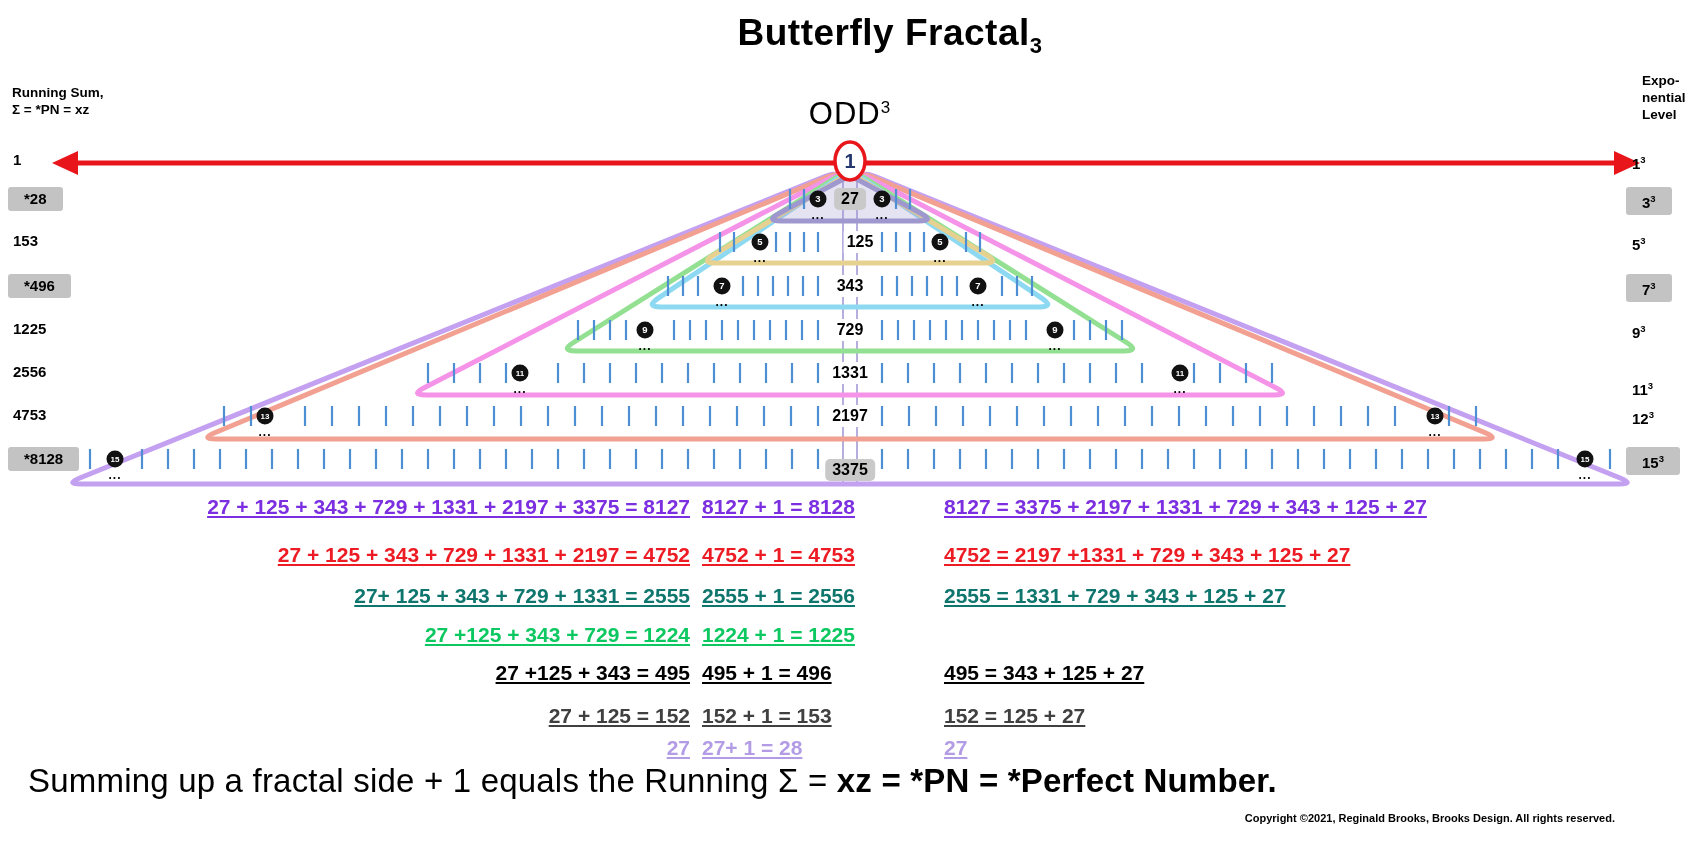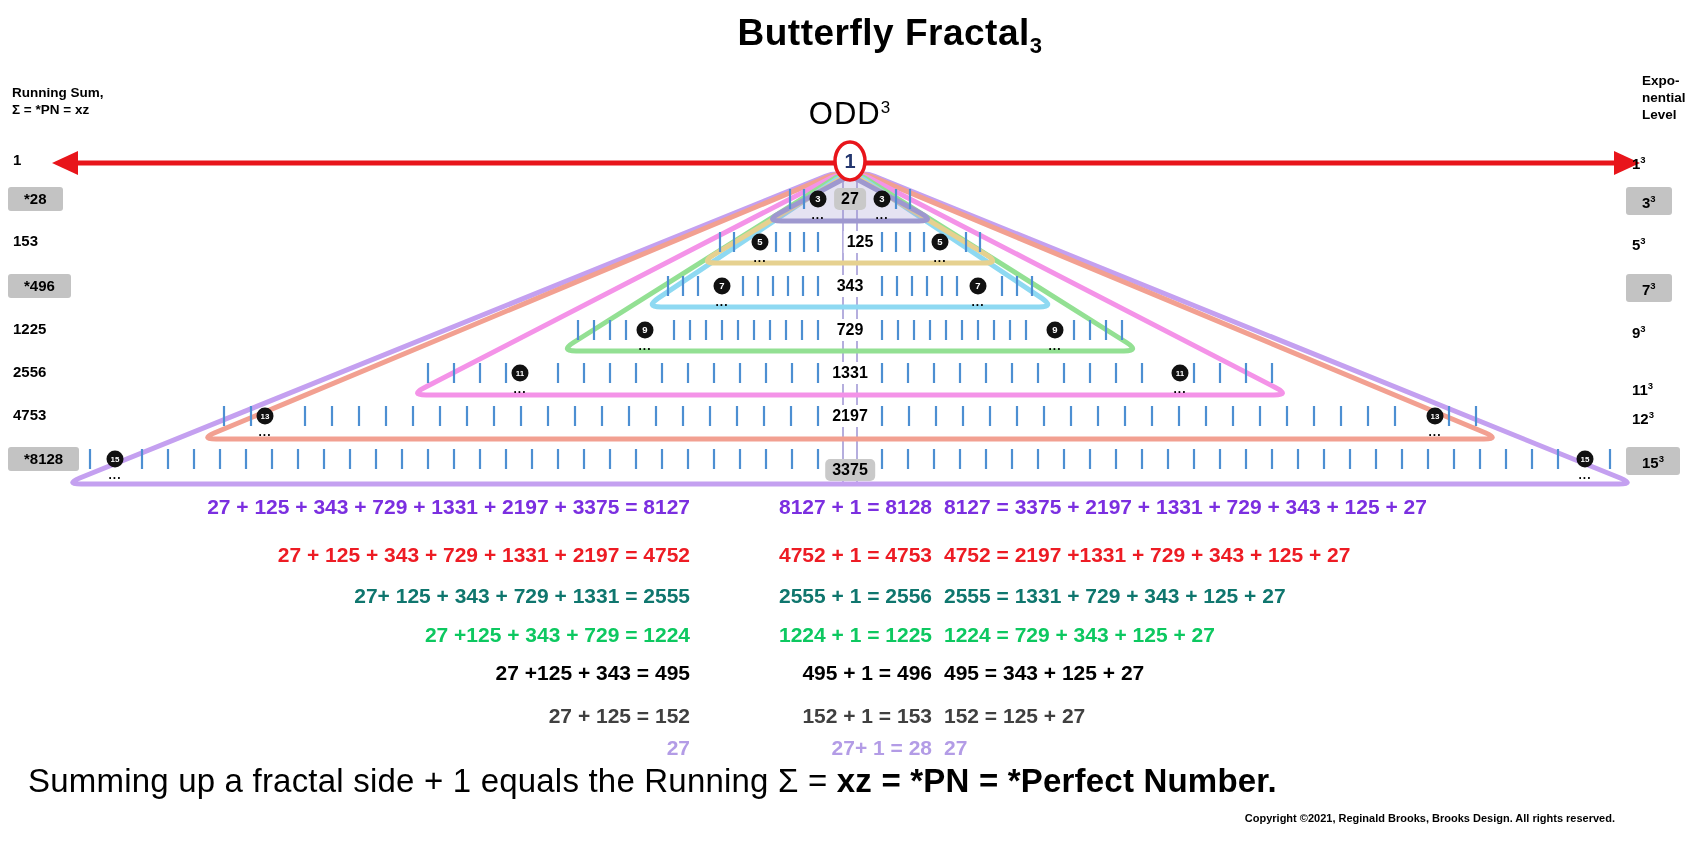--- a/index.html
+++ b/index.html
@@ -16,23 +16,23 @@
   .odd sup{font-size:17px;}
   svg.diagram{position:absolute;left:0;top:0;z-index:1;}
   .lbl{position:absolute;font-size:15px;font-weight:bold;white-space:nowrap;z-index:3;line-height:22px;}
   .pill{background:#c3c3c3;border-radius:3px;padding:1px 16px;}
   .lbl sup{font-size:9.5px;}
   .ctr{position:absolute;transform:translateX(-50%);left:850px;font-size:16px;font-weight:bold;
        background:#fff;padding:0 3px;white-space:nowrap;z-index:3;line-height:22px;}
   .ctr.badge{background:#c9c9c9;border-radius:5px;padding:0 7px;}
   .ctr.one{background:transparent;color:#23366e;font-size:20px;line-height:24px;}
   .eq-row{position:absolute;display:flex;gap:12px;left:115px;font-weight:bold;font-size:21px;
-          white-space:nowrap;z-index:3;line-height:24px;}
+          white-space:nowrap;z-index:3;line-height:24px;text-decoration:underline;}
   .eq-left{width:575px;text-align:right;}
-  .eq-mid{width:230px;text-align:right;}
+  .eq-mid{width:230px;text-align:left;}
   .eq-right{width:640px;text-align:left;}
   .footer{position:absolute;left:28px;top:762px;font-size:33px;white-space:nowrap;
           letter-spacing:.2px;z-index:3;}
   .footer b{font-weight:bold;}
   .copyright{position:absolute;right:85px;top:812px;font-size:11px;font-weight:bold;z-index:3;}
 </style>
 </head>
 <body>
 
 <div class="stage">
@@ -394,21 +394,20 @@
         <span class="eq-right">4752 = 2197 +1331 + 729 + 343 + 125 + 27</span>
       </div>
       <div class="eq-row" style="top: 584px; color: #0f766e;">
         <span class="eq-left">27+ 125 + 343 + 729 + 1331  = 2555</span>
         <span class="eq-mid">2555 + 1 = 2556</span>
         <span class="eq-right">2555 = 1331 + 729 + 343 + 125 + 27</span>
       </div>
       <div class="eq-row" style="top: 623px; color: rgb(13, 200, 96);">
         <span class="eq-left">27 +125 + 343 + 729 = 1224</span>
         <span class="eq-mid">1224 + 1 = 1225</span>
-        <span class="eq-right">1224 = 729 + 343 + 125 + 27</span>
       </div>
       <div class="eq-row" style="top: 661px; color: #000000;">
         <span class="eq-left">27 +125 + 343 = 495</span>
         <span class="eq-mid">495 + 1 = 496</span>
         <span class="eq-right">495 = 343 + 125 + 27</span>
       </div>
       <div class="eq-row" style="top: 704px; color: #404040;">
         <span class="eq-left">27 + 125 = 152</span>
         <span class="eq-mid">152 + 1 = 153</span>
         <span class="eq-right">152 = 125 + 27</span>

